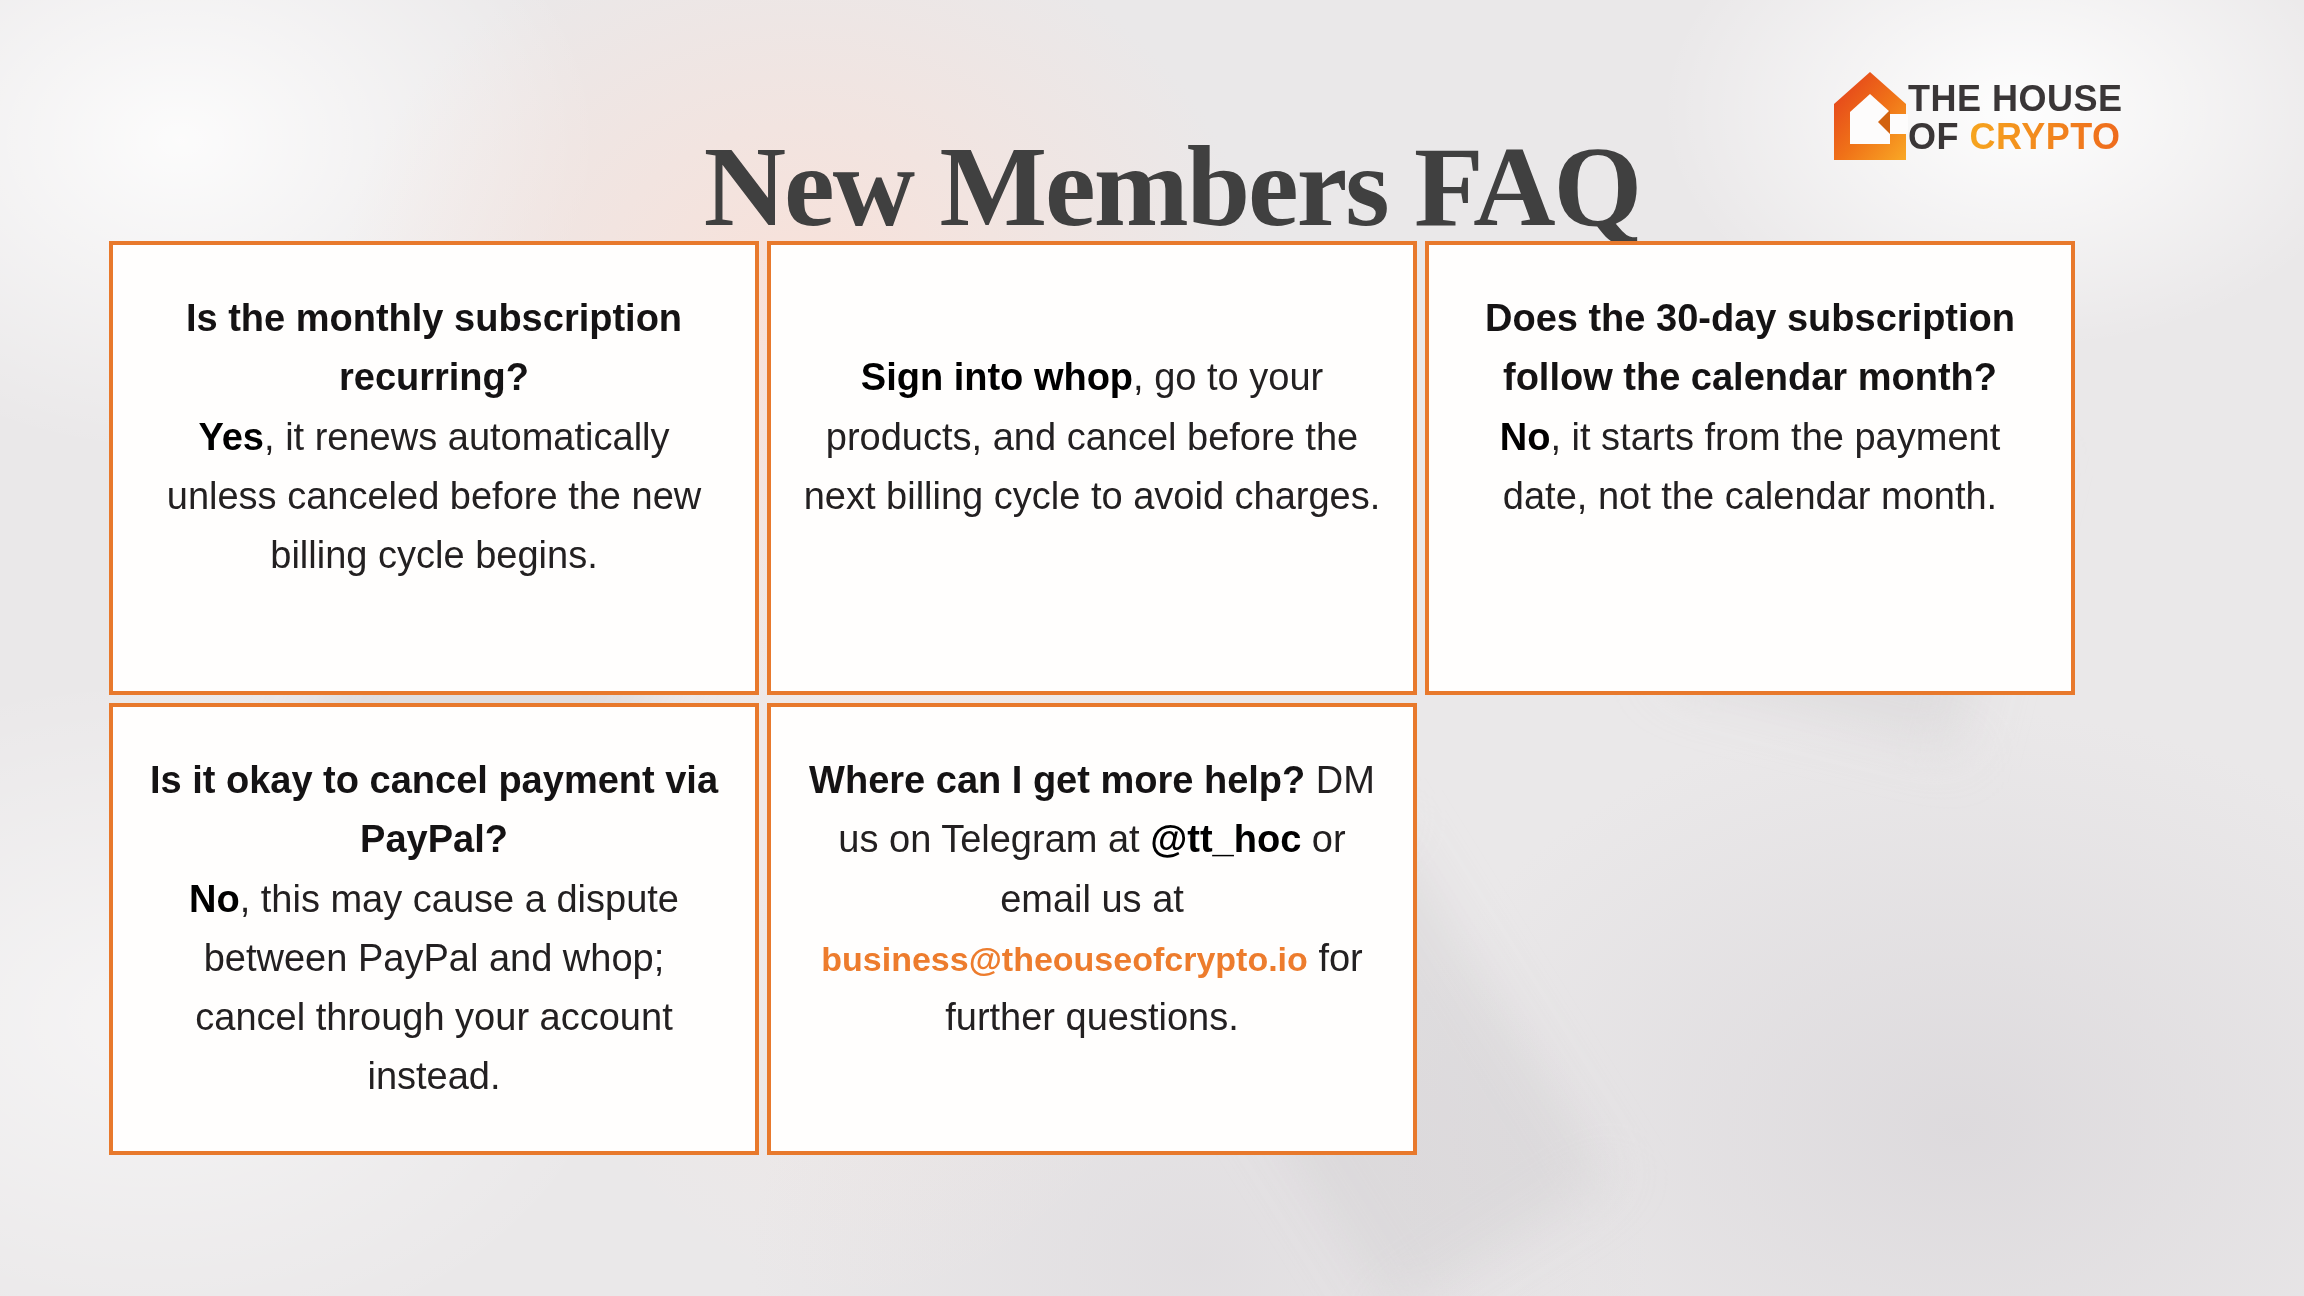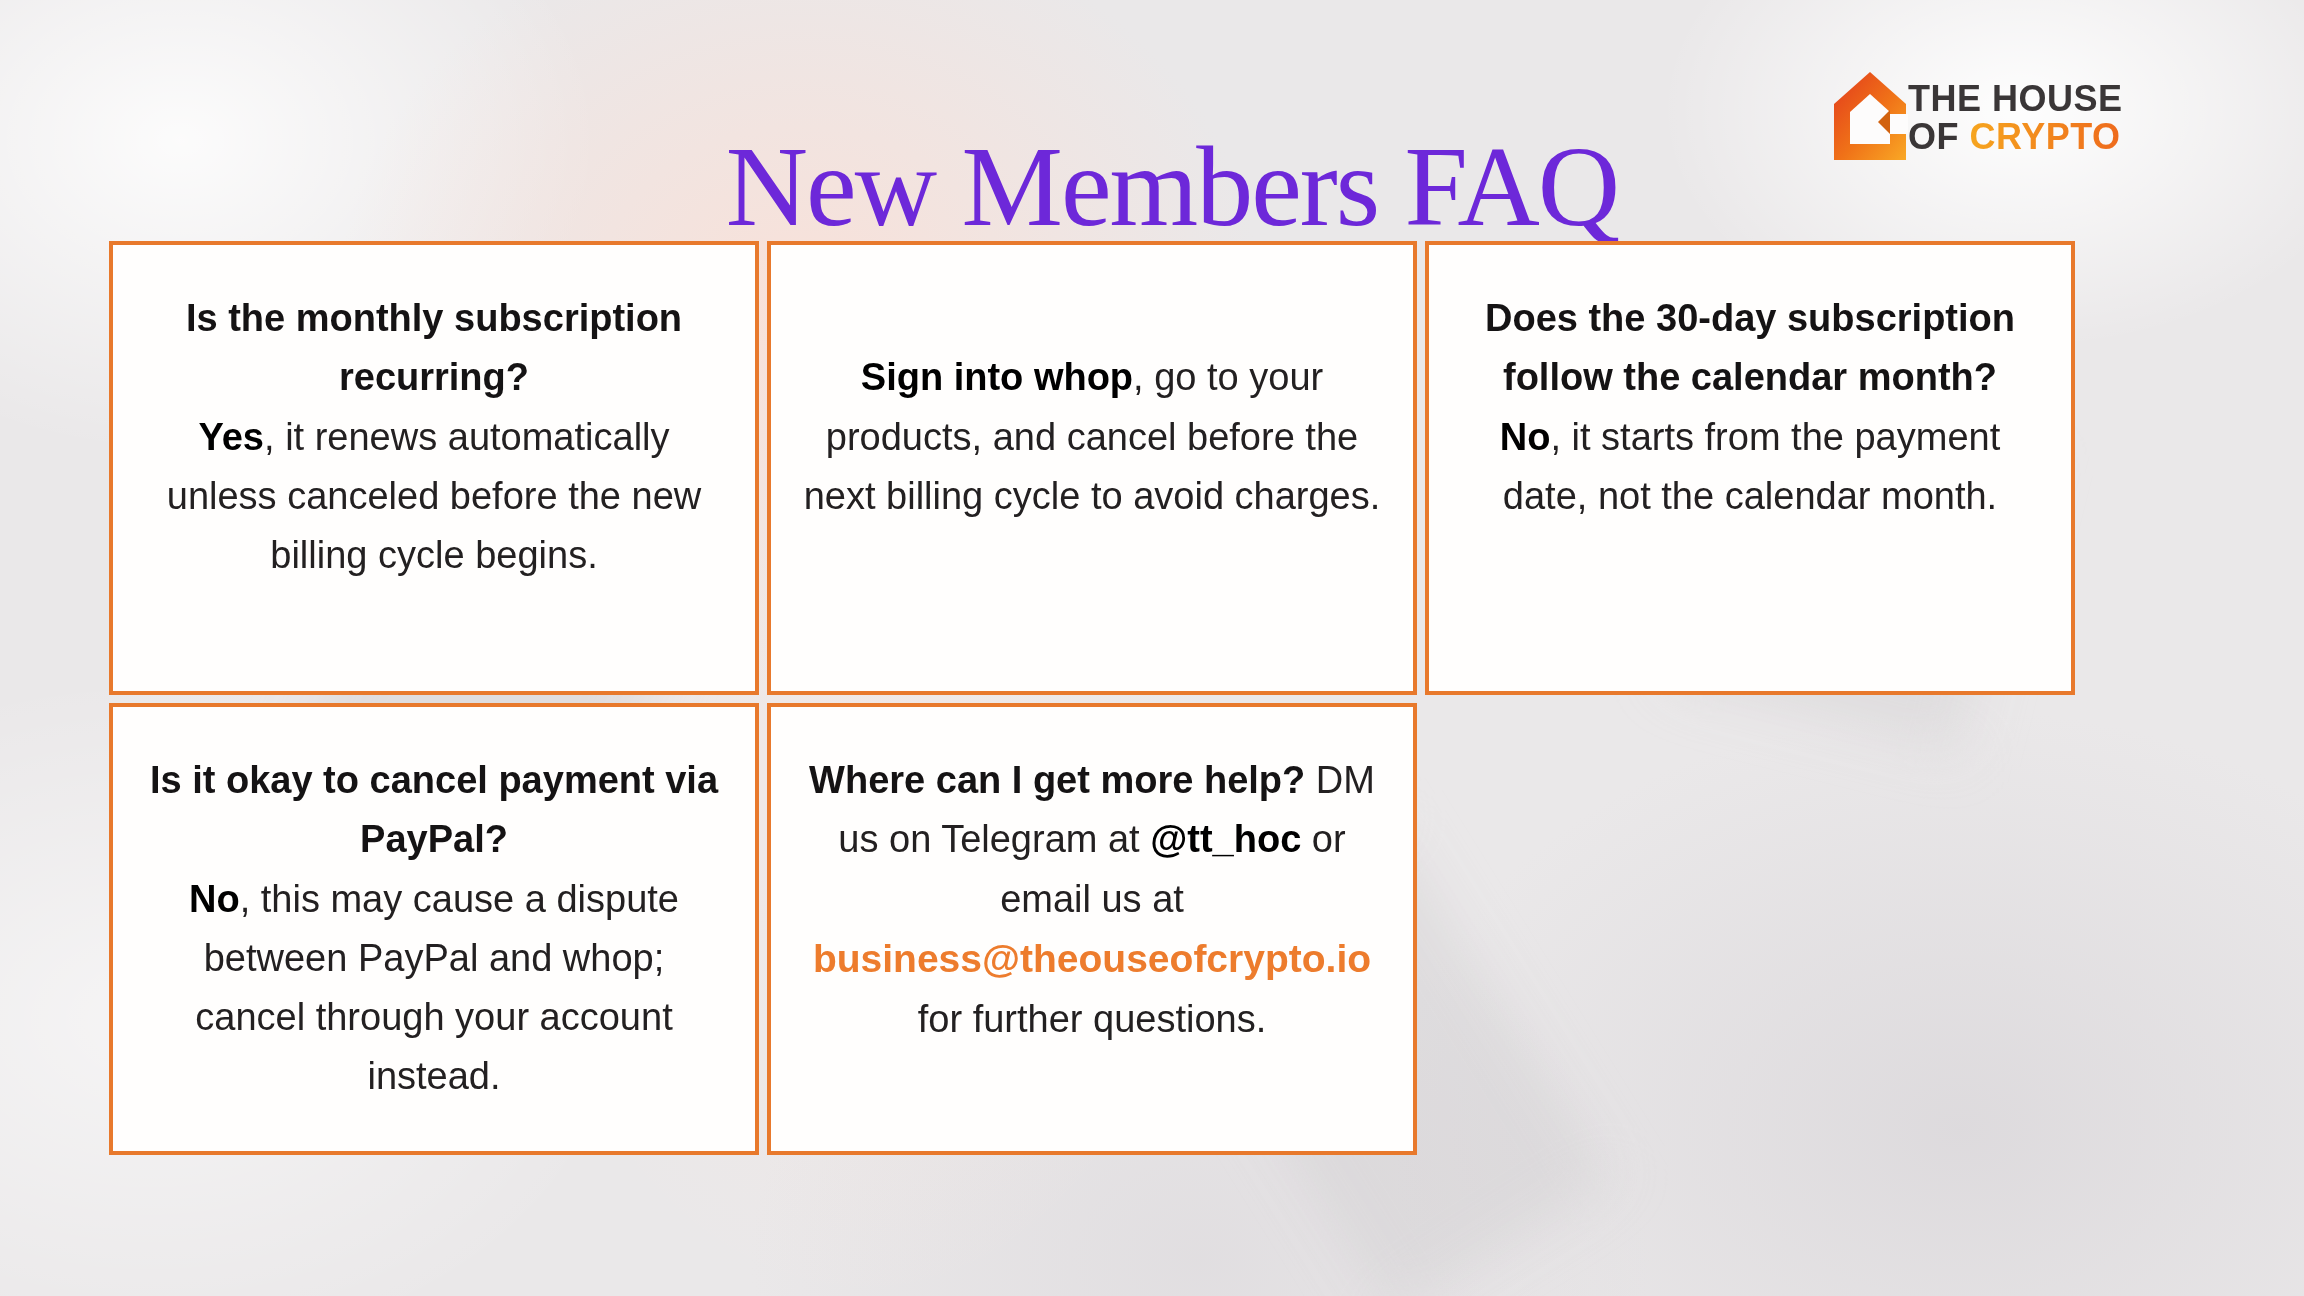--- a/index.html
+++ b/index.html
@@ -23,22 +23,22 @@
   }
   .shard{position:absolute;filter:blur(28px);background:rgba(206,203,206,0.38);}
   .shard.s1{left:320px;top:520px;width:300px;height:420px;transform:rotate(24deg);}
   .shard.s2{left:1260px;top:860px;width:260px;height:420px;transform:rotate(-32deg);}
   .shard.s3{left:1700px;top:420px;width:300px;height:300px;transform:rotate(14deg);}
 
   .title{
     position:absolute;left:0;right:0;top:36px;height:150px;
     text-align:center;
     font-family:"Liberation Serif", serif;
-    font-weight:400;font-size:114px;line-height:150px;
-    letter-spacing:-2px;color:#6d28d9;padding-left:40px;
+    font-weight:700;font-size:114px;line-height:150px;
+    letter-spacing:-2px;color:#404040;padding-left:40px;
   }
 
   .logo{position:absolute;left:1832px;top:70px;display:flex;align-items:center;}
   .logo-text{display:flex;flex-direction:column;justify-content:center;line-height:38px;
     font-size:36px;font-weight:700;letter-spacing:0.5px;color:#3A3637;white-space:nowrap;}
   .logo-accent{
     color:#F28A1E;
     background:linear-gradient(90deg,#F6A51F,#EE6A1C);
     -webkit-background-clip:text;background-clip:text;-webkit-text-fill-color:transparent;
   }
@@ -52,21 +52,21 @@
     box-sizing:border-box;
     background:#FFFEFD;
     border:4px solid #E8792C;
     padding:44px 32px 18px 32px;
     text-align:center;
   }
   .card p{margin:0;font-size:38px;line-height:1.56;}
   .seg-question{font-weight:700;color:#151314;}
   .seg-normal{font-weight:400;color:#232021;}
   .seg-highlight{font-weight:700;color:#000000;}
-  .seg-email{font-weight:700;color:#ED7C2D;font-size:39px;}
+  .seg-email{font-weight:700;color:#ED7C2D;font-size:34px;}
 </style>
 </head>
 <body>
 
 <div class="bg"></div>
 <div class="shard s1"></div>
 <div class="shard s2"></div>
 <div class="shard s3"></div>
 
 <h1 class="title">New Members FAQ</h1>

